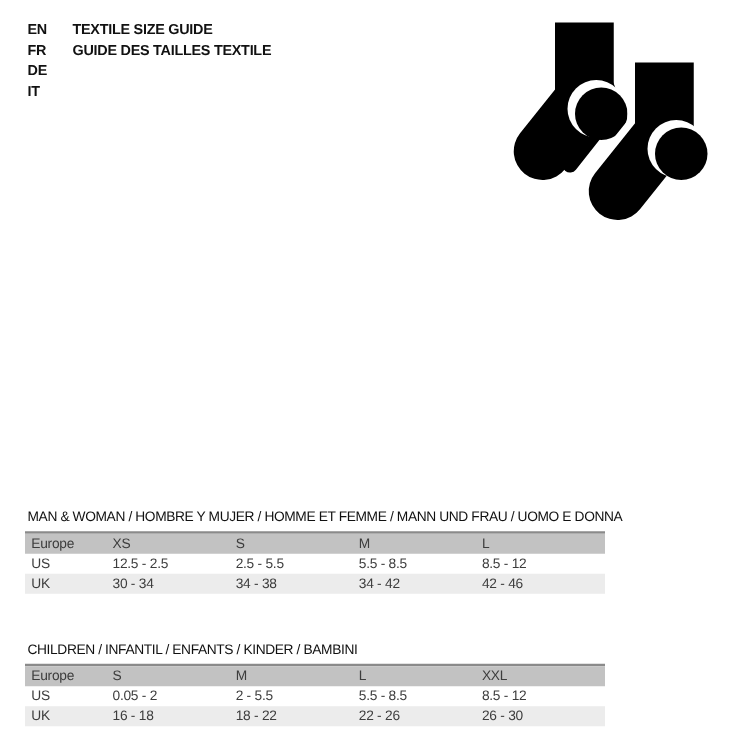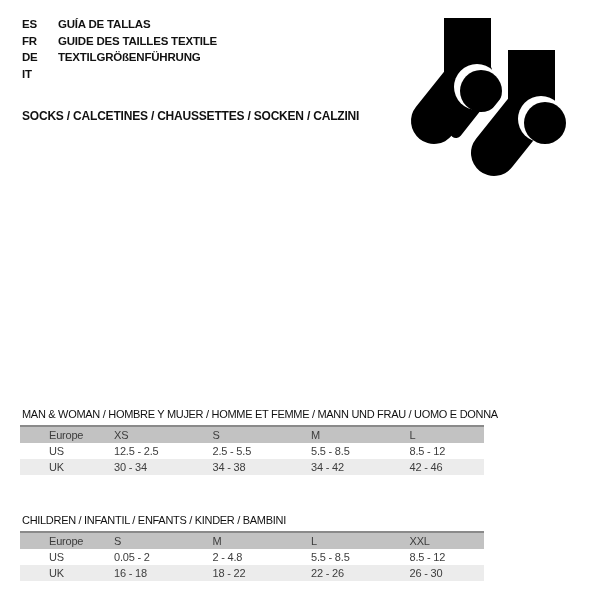--- a/index.html
+++ b/index.html
@@ -58,47 +58,45 @@
   }
   .table-adults{top:425px;}
   .table-children{top:531px;}
   .trow{display:flex;height:16px;align-items:center;}
   .trow.thead{background:var(--header-bg);}
   .trow.alt{background:var(--alt-bg);}
   .cell{
     font-size:11px;color:var(--table-text);
     letter-spacing:-0.2px;white-space:nowrap;
   }
-  .cell.lab{width:70px;flex:0 0 70px;padding-left:5px;text-align:left;margin-left:24px;}
+  .cell.lab{width:70px;flex:0 0 70px;padding-left:5px;text-align:left;}
   .cell.val{width:98.5px;flex:0 0 98.5px;text-align:left;}
 </style>
 </head>
 <body>
 
 <div class="screen">
 
   <div class="lang-list">
     <div class="lang-row">
-      <span class="lang-code">ES</span>
-      <span class="lang-label">GUÍA DE TALLAS</span>
+      <span class="lang-code">EN</span>
+      <span class="lang-label">TEXTILE SIZE GUIDE</span>
     </div>
     <div class="lang-row">
       <span class="lang-code">FR</span>
       <span class="lang-label">GUIDE DES TAILLES TEXTILE</span>
     </div>
     <div class="lang-row">
       <span class="lang-code">DE</span>
-      <span class="lang-label">TEXTILGRÖßENFÜHRUNG</span>
     </div>
     <div class="lang-row">
       <span class="lang-code">IT</span>
     </div>
   </div>
 
-  <div class="category-line">SOCKS / CALCETINES / CHAUSSETTES / SOCKEN / CALZINI</div>
 
   <svg class="socks-art" viewBox="0 0 195 185" xmlns="http://www.w3.org/2000/svg" aria-hidden="true">
 
     <g>
       <rect x="49" y="13" width="47" height="62" fill="#000000"></rect>
       <line x1="75" y1="71" x2="39" y2="116" stroke-width="46" stroke-linecap="round" stroke="#000000"></line>
       <line x1="91" y1="89" x2="61" y2="127" stroke-width="12" stroke-linecap="round" stroke="#000000"></line>
       <circle cx="82" cy="82" r="23" fill="#ffffff"></circle>
       <circle cx="86" cy="86" r="21" fill="#000000"></circle>
     </g>
@@ -147,21 +145,21 @@
     <div class="trow thead">
       <div class="cell lab">Europe</div>
       <div class="cell val">S</div>
       <div class="cell val">M</div>
       <div class="cell val">L</div>
       <div class="cell val">XXL</div>
     </div>
     <div class="trow">
       <div class="cell lab">US</div>
       <div class="cell val">0.05 - 2</div>
-      <div class="cell val">2 - 4.8</div>
+      <div class="cell val">2 - 5.5</div>
       <div class="cell val">5.5 - 8.5</div>
       <div class="cell val">8.5 - 12</div>
     </div>
     <div class="trow alt">
       <div class="cell lab">UK</div>
       <div class="cell val">16 - 18</div>
       <div class="cell val">18 - 22</div>
       <div class="cell val">22 - 26</div>
       <div class="cell val">26 - 30</div>
     </div>

